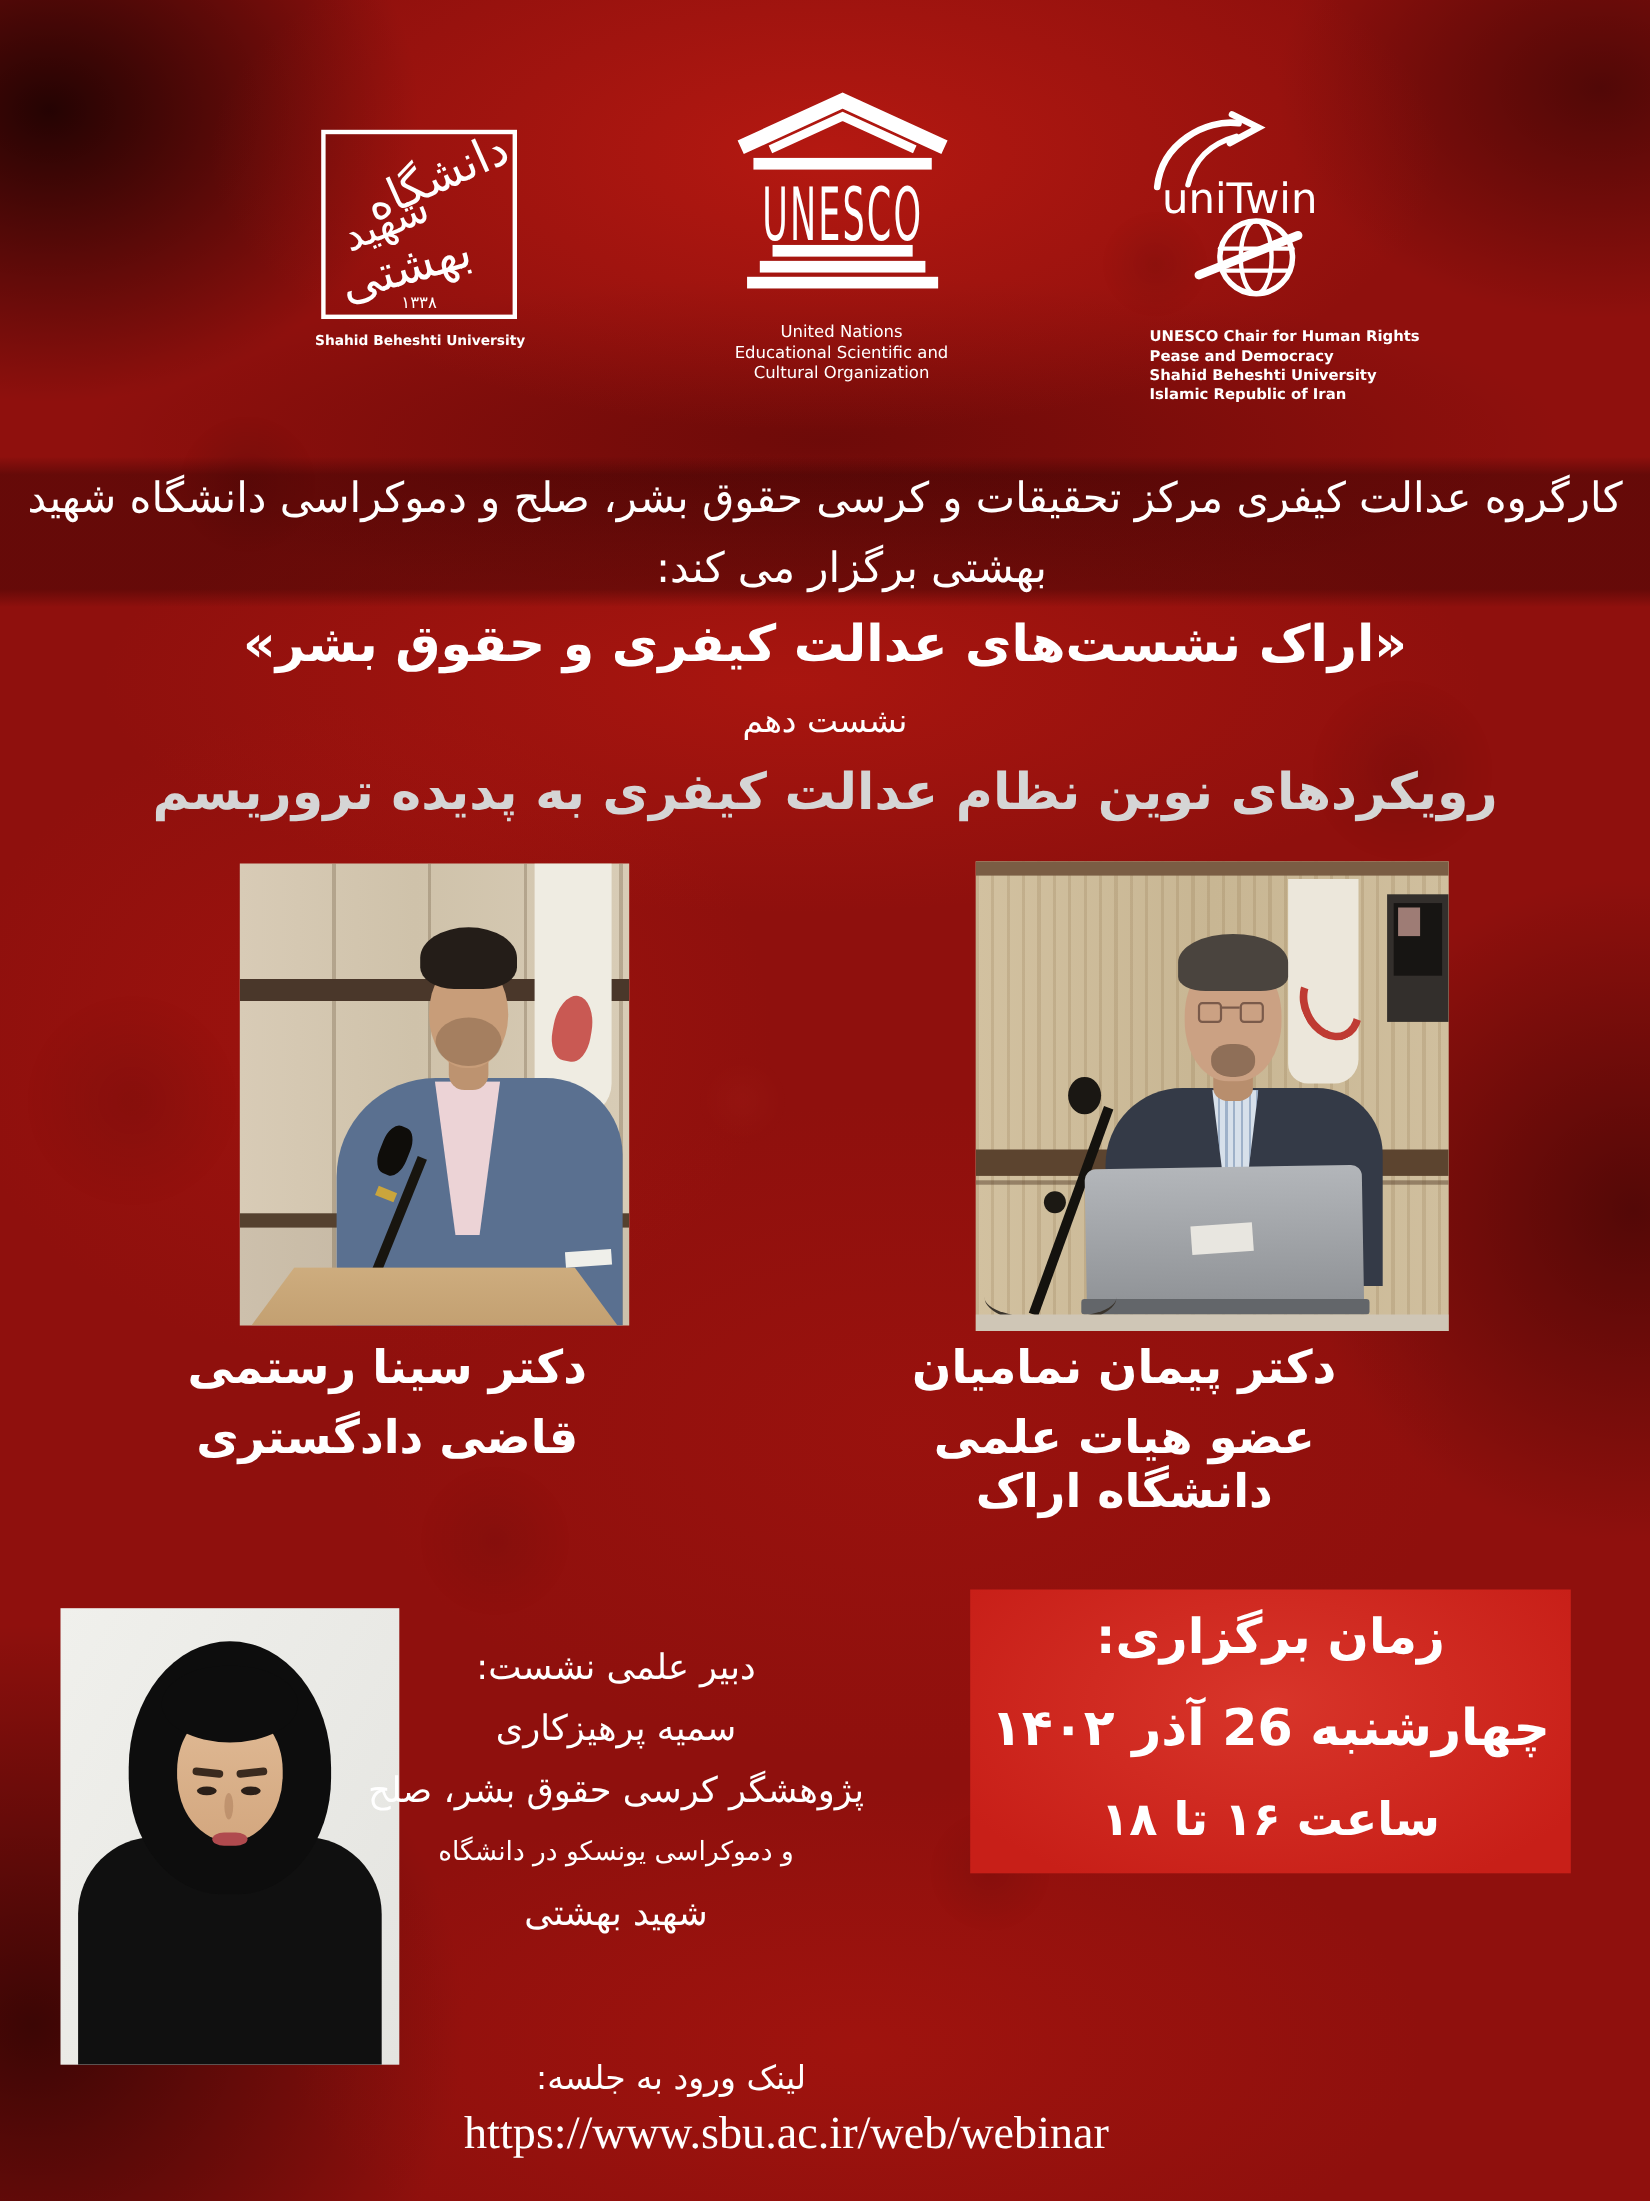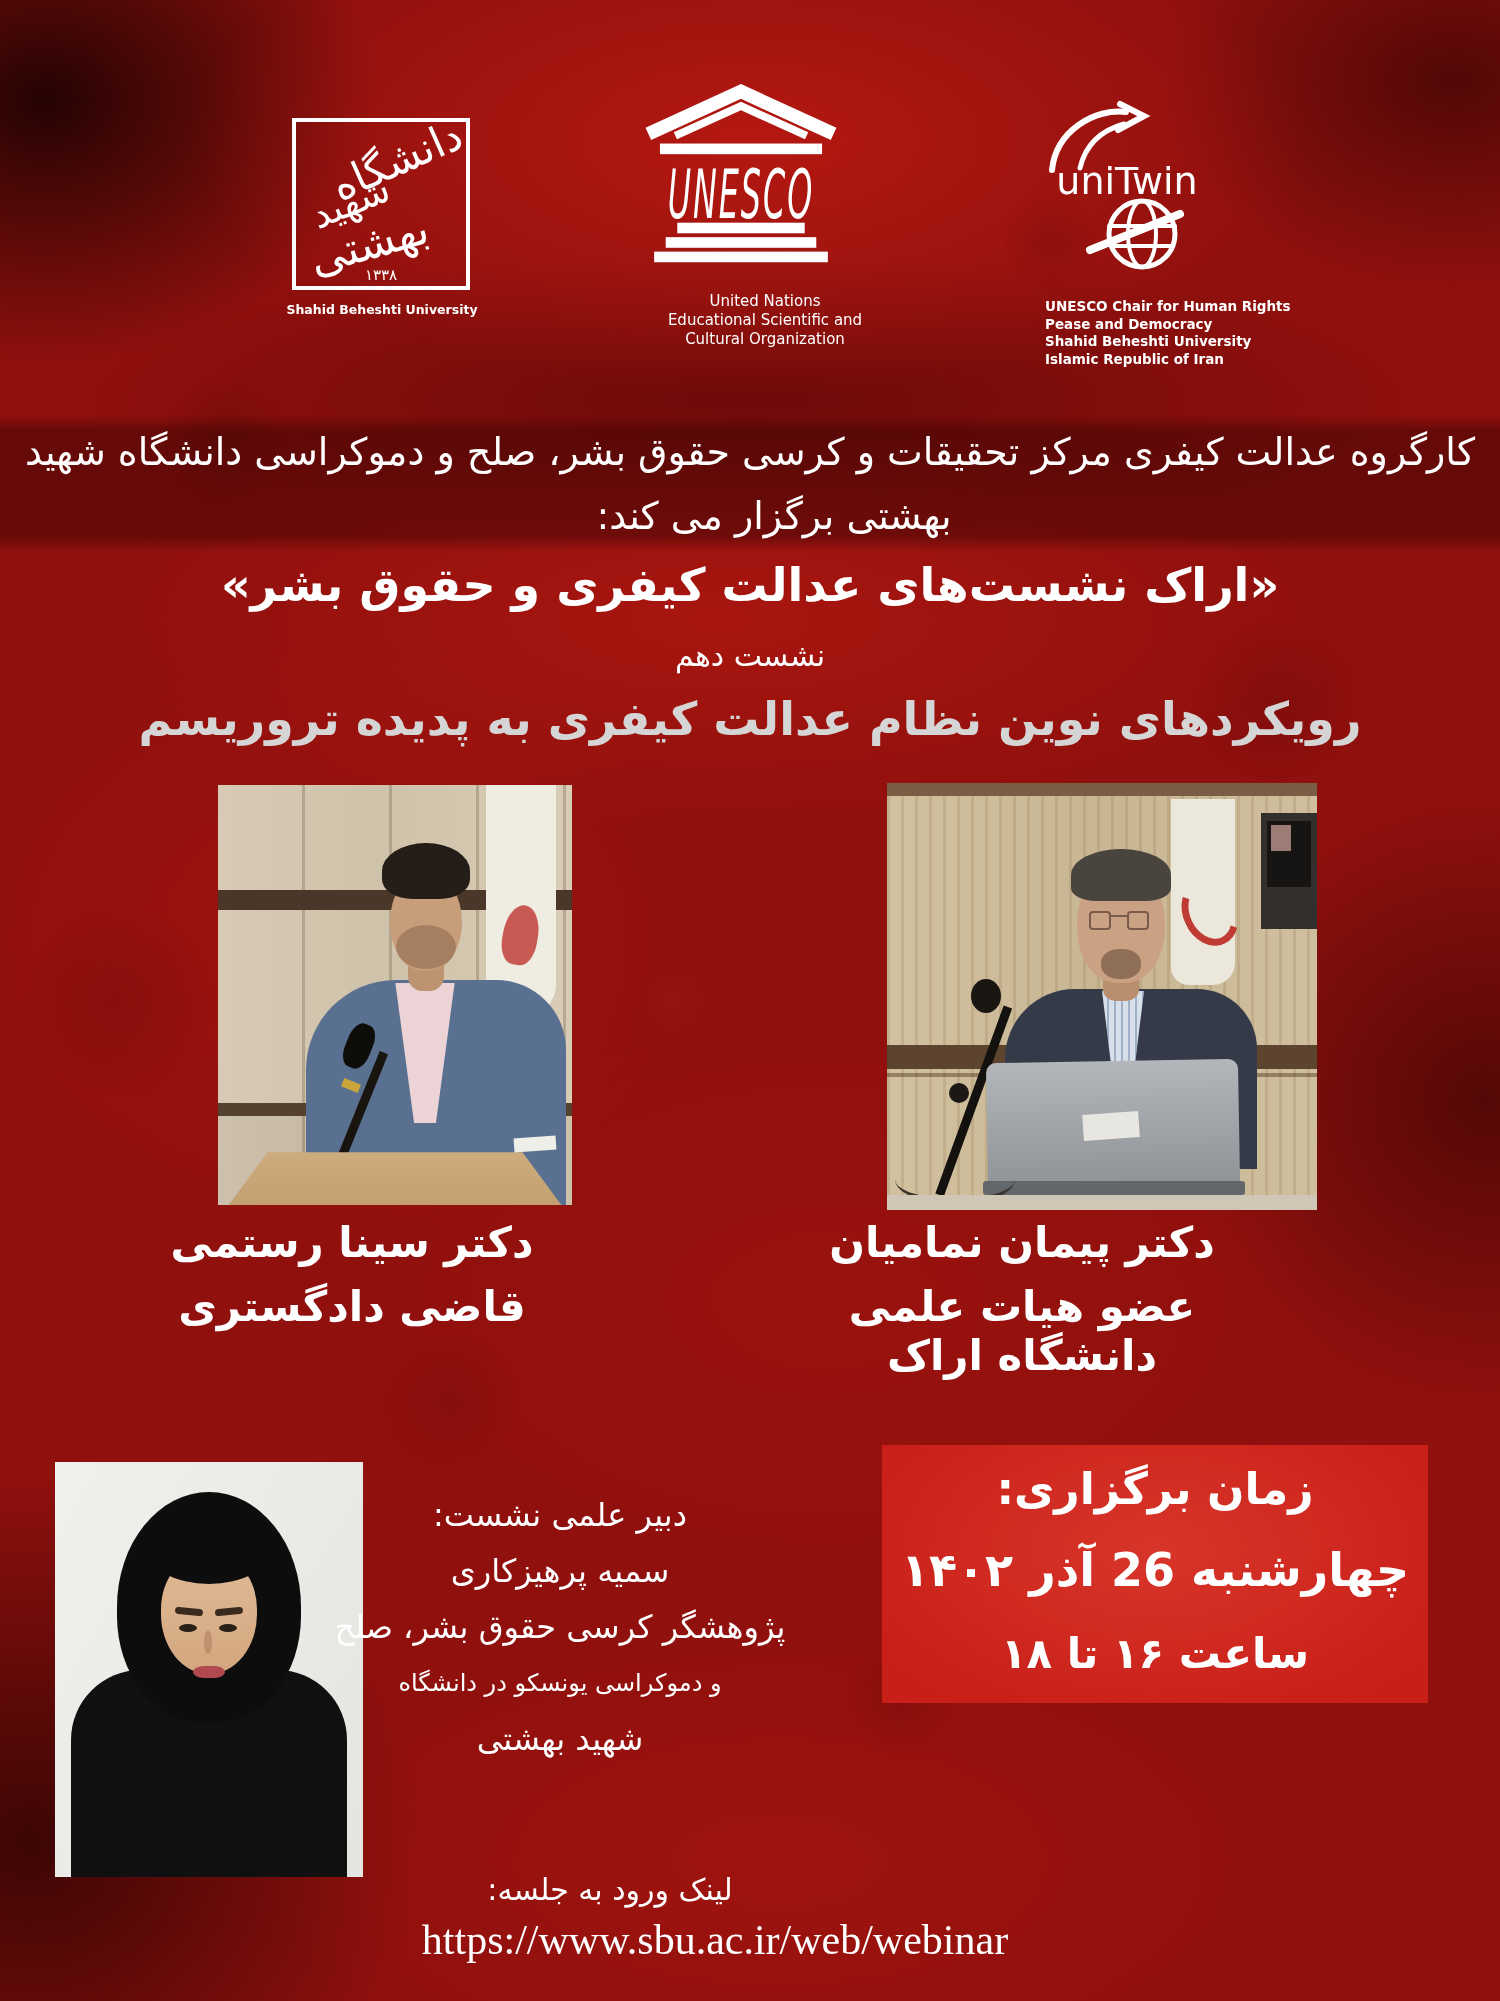--- a/index.html
+++ b/index.html
@@ -45,21 +45,21 @@
   <div class="texture"></div>
 
   <div class="abs" style="left:292px;top:118px;width:170px;height:164px;border:4px solid #fff;">
     <span class="abs fa" style="right:0px;top:14px;font-size:42px;color:#fff;transform:rotate(-24deg);white-space:nowrap;">دانشگاه</span>
     <span class="abs fa" style="left:14px;top:58px;font-size:38px;color:#fff;transform:rotate(-22deg);white-space:nowrap;">شهید</span>
     <span class="abs fa" style="left:12px;top:96px;font-size:44px;color:#fff;transform:rotate(-16deg);white-space:nowrap;">بهشتی</span>
     <span class="abs fa" style="left:0;width:100%;bottom:2px;font-size:15px;color:#fff;">۱۳۳۸</span>
   </div>
   <div class="abs caption" style="left:252px;top:302px;width:260px;font-size:12.5px;font-weight:bold;">Shahid Beheshti University</div>
 
-  <div class="abs" style="left:625px;top:76px;font-style:italic;">
+  <div class="abs" style="left:650px;top:76px;">
     <svg width="232" height="193" viewBox="0 0 240 200">
       <path d="M24 60 L120 16 L216 60" stroke="#fff" stroke-width="14" fill="none"></path>
       <path d="M52 62 L120 31 L188 62" stroke="#fff" stroke-width="8" fill="none"></path>
       <rect x="36" y="70" width="168" height="11" fill="#fff"></rect>
       <g transform="translate(120,147) scale(1,2.1)">
         <text y="0" text-anchor="middle" font-size="33" letter-spacing="2" fill="#fff" font-family="DejaVu Sans, sans-serif">UNESCO</text>
       </g>
       <rect x="54" y="152" width="132" height="11" fill="#fff"></rect>
       <rect x="42" y="167" width="156" height="11" fill="#fff"></rect>
       <rect x="30" y="182" width="180" height="11" fill="#fff"></rect>

